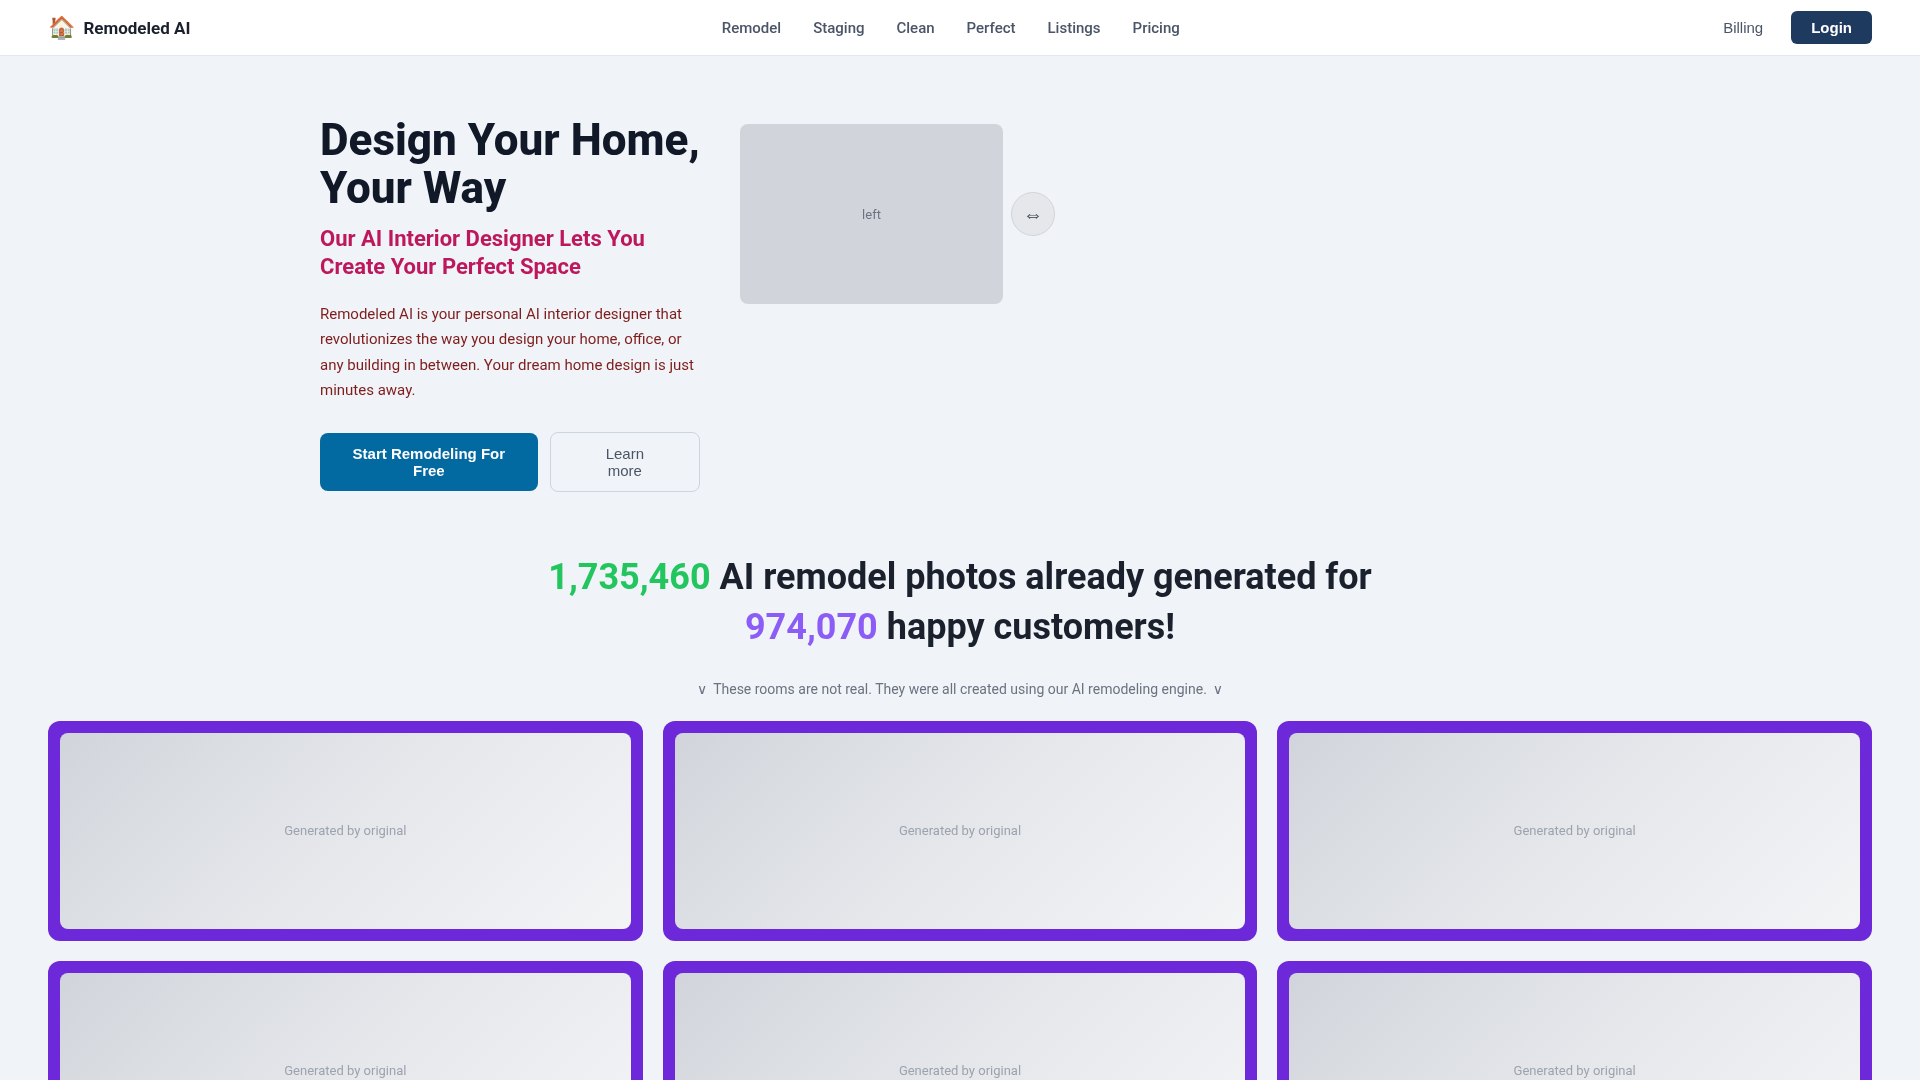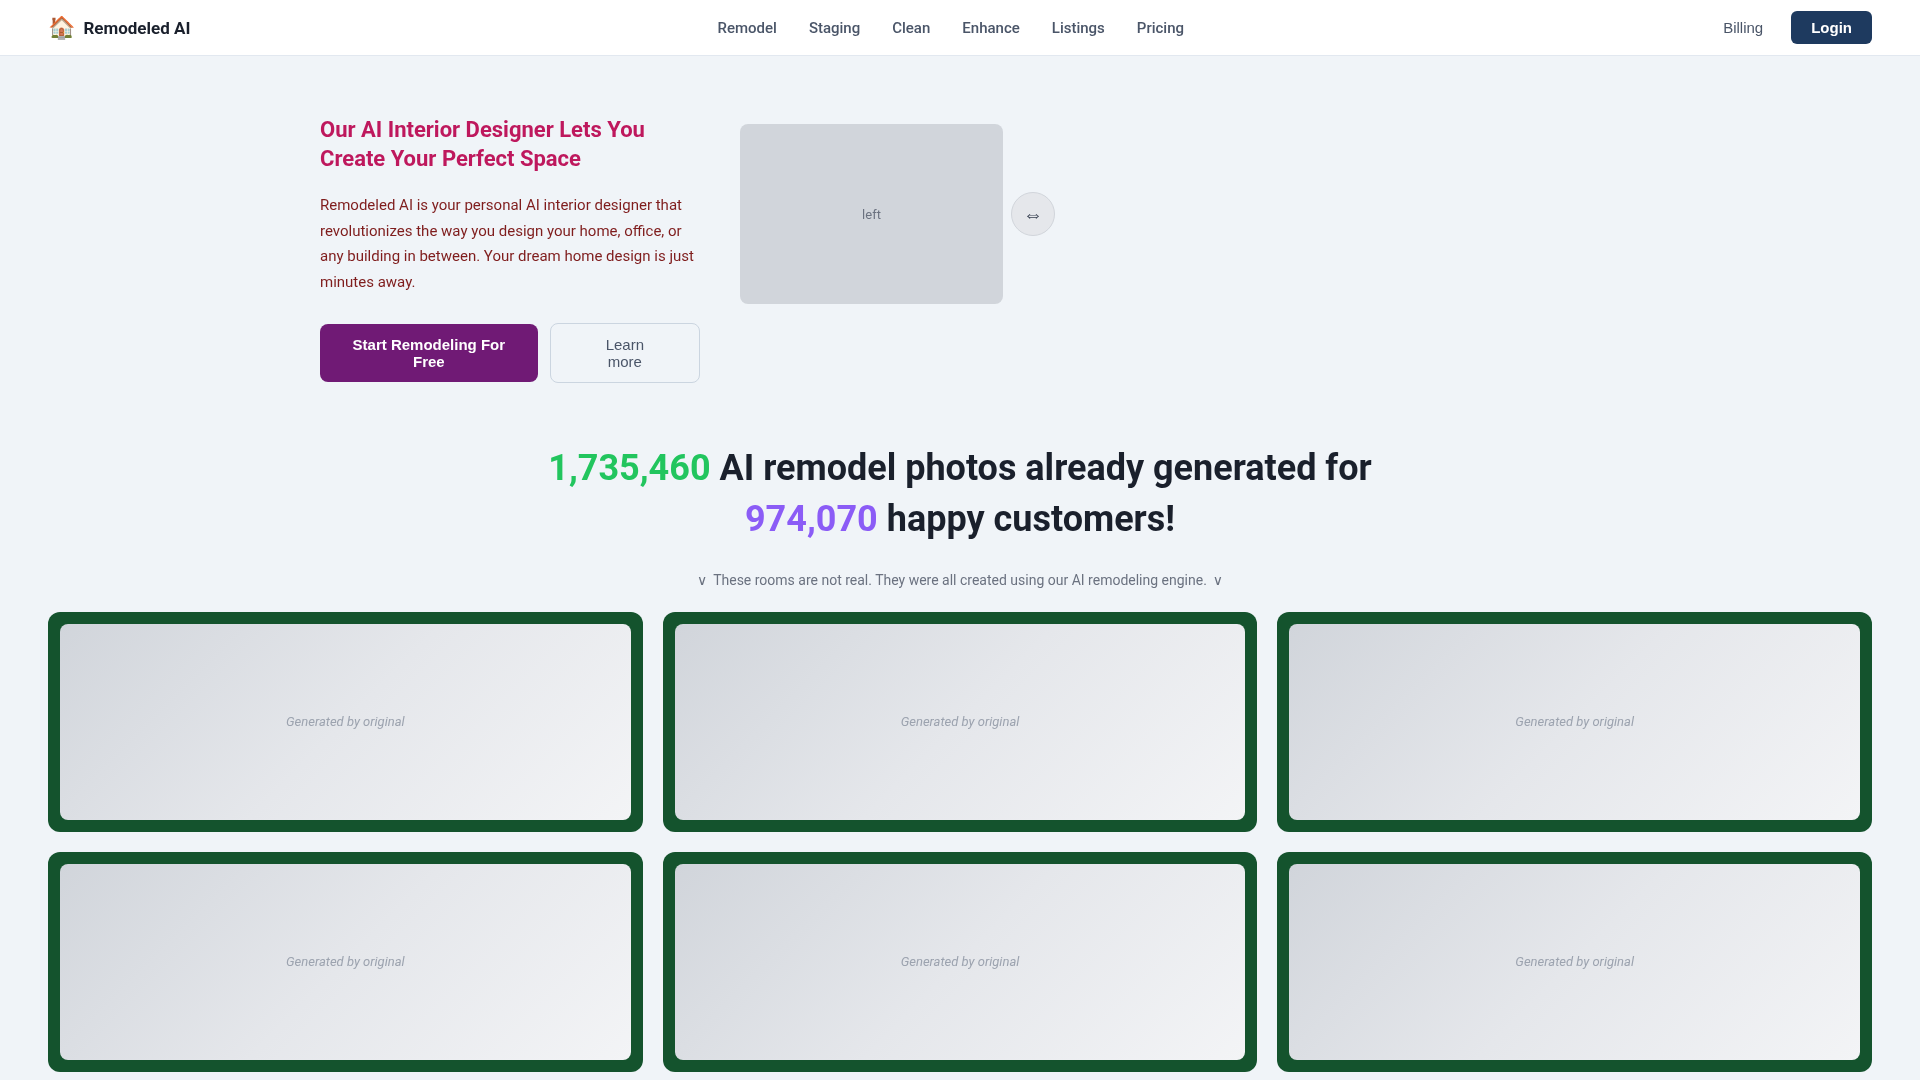--- a/index.html
+++ b/index.html
@@ -121,21 +121,21 @@
       margin-bottom: 28px;
     }
 
     .hero-buttons {
       display: flex;
       gap: 12px;
       align-items: center;
     }
 
     .btn-primary {
-      background: #701a75;
+      background: #0369a1;
       color: #fff;
       border: none;
       border-radius: 8px;
       padding: 12px 20px;
       font-size: 15px;
       font-weight: 600;
       cursor: pointer;
     }
 
     .btn-secondary {
@@ -233,32 +233,31 @@
     }
 
     .gallery-row {
       display: grid;
       grid-template-columns: repeat(3, 1fr);
       gap: 20px;
       margin-bottom: 20px;
     }
 
     .gallery-card {
-      background: #14532d;
+      background: #6d28d9;
       border-radius: 12px;
       height: 220px;
       display: flex;
       align-items: flex-end;
       justify-content: flex-start;
       padding: 12px;
       color: #6b7280;
       font-size: 14px;
       overflow: hidden;
       position: relative;
-      font-style: italic;
     }
 
     .gallery-card-placeholder {
       width: 100%;
       height: 100%;
       display: flex;
       align-items: center;
       justify-content: center;
       background: linear-gradient(135deg, #d1d5db 0%, #e5e7eb 50%, #f3f4f6 100%);
       border-radius: 8px;
@@ -272,33 +271,34 @@
 <nav>
   <a class="nav-logo" href="#">
     <span class="nav-logo-icon">🏠</span>
     <span>Remodeled AI</span>
   </a>
 
   <ul class="nav-links">
     <li><a href="#">Remodel</a></li>
     <li><a href="#">Staging</a></li>
     <li><a href="#">Clean</a></li>
-    <li><a href="#">Enhance</a></li>
+    <li><a href="#">Perfect</a></li>
     <li><a href="#">Listings</a></li>
     <li><a href="#">Pricing</a></li>
   </ul>
 
   <div class="nav-actions">
     <button class="btn-billing">Billing</button>
     <button class="btn-login">Login</button>
   </div>
 </nav>
 
 <section class="hero">
   <div class="hero-text">
+    <h1 class="hero-title">Design Your Home, Your Way</h1>
     <p class="hero-subtitle">Our AI Interior Designer Lets You Create Your Perfect Space</p>
     <p class="hero-description">Remodeled AI is your personal AI interior designer that revolutionizes the way you design your home, office, or any building in between. Your dream home design is just minutes away.</p>
     <div class="hero-buttons">
       <button class="btn-primary">Start Remodeling For Free</button>
       <button class="btn-secondary">Learn more</button>
     </div>
   </div>
 
   <div class="hero-image-widget">
     <div class="image-compare-container">

